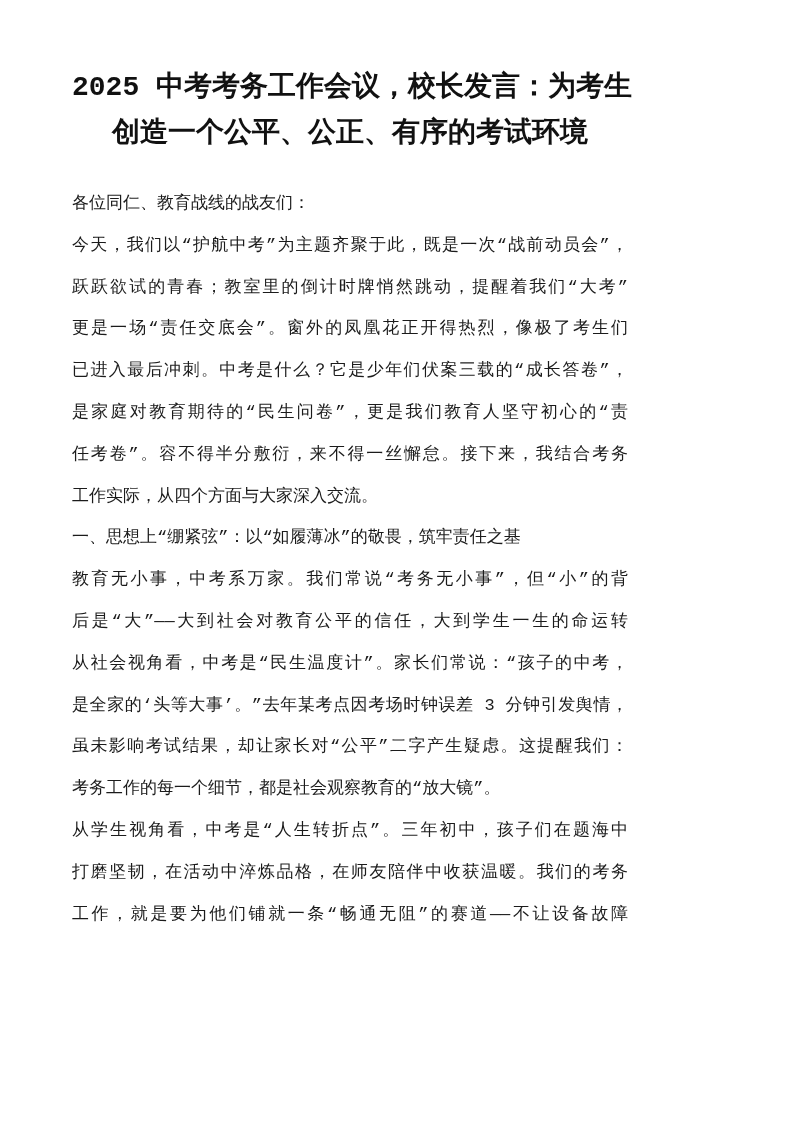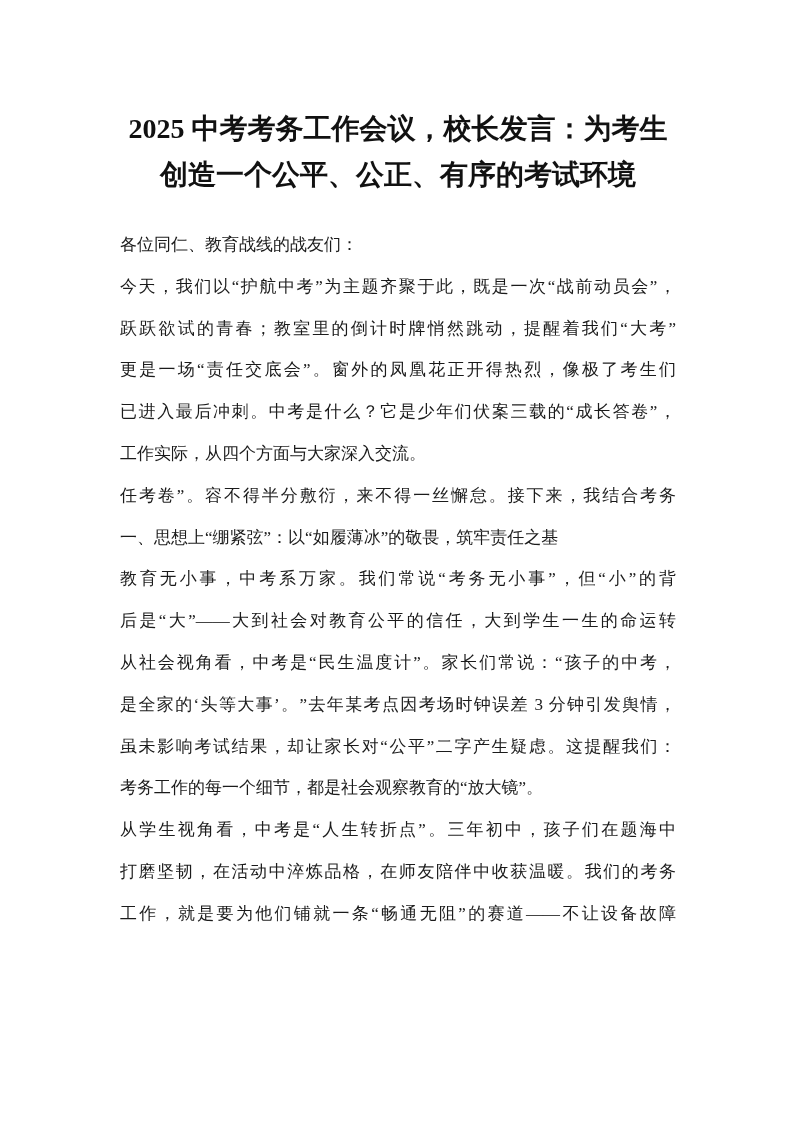--- a/index.html
+++ b/index.html
@@ -10,23 +10,24 @@
   .page {
     position: relative;
     width: 793px;
     height: 1122px;
     background: #ffffff;
     overflow: hidden;
     font-family: "Liberation Serif", "DejaVu Serif", serif;
     color: #1b1b1b;
   }
   .content {
-    margin-left: 120px;
+    margin-left: 72px;
     width: 556px;
-    padding-top: 106px;
+    padding-top: 65px;
+    font-family: Liberation Mono, monospace;
   }
   .title-line {
     font-size: 28px;
     line-height: 46px;
     font-weight: 700;
     text-align: center;
     white-space: nowrap;
     color: #111111;
   }
   .body {
@@ -62,22 +63,23 @@
     </div>
     <div class="body">
         <div class="paragraph">
           <div class="body-line para-end">各位同仁、教育战线的战友们：</div>
         </div>
         <div class="paragraph">
           <div class="body-line justified">今天，我们以“护航中考”为主题齐聚于此，既是一次“战前动员会”，</div>
           <div class="body-line justified">跃跃欲试的青春；教室里的倒计时牌悄然跳动，提醒着我们“大考”</div>
           <div class="body-line justified">更是一场“责任交底会”。窗外的凤凰花正开得热烈，像极了考生们</div>
           <div class="body-line justified">已进入最后冲刺。中考是什么？它是少年们伏案三载的“成长答卷”，</div>
+          <div class="body-line justified">是家庭对教育期待的“民生问卷”，更是我们教育人坚守初心的“责</div>
+          <div class="body-line justified">任考卷”。容不得半分敷衍，来不得一丝懈怠。接下来，我结合考务</div>
           <div class="body-line para-end">工作实际，从四个方面与大家深入交流。</div>
-          <div class="body-line justified">任考卷”。容不得半分敷衍，来不得一丝懈怠。接下来，我结合考务</div>
         </div>
         <div class="paragraph">
           <div class="body-line para-end">一、思想上“绷紧弦”：以“如履薄冰”的敬畏，筑牢责任之基</div>
         </div>
         <div class="paragraph">
           <div class="body-line justified">教育无小事，中考系万家。我们常说“考务无小事”，但“小”的背</div>
           <div class="body-line justified">后是“大”——大到社会对教育公平的信任，大到学生一生的命运转</div>
         </div>
         <div class="paragraph">
           <div class="body-line justified">从社会视角看，中考是“民生温度计”。家长们常说：“孩子的中考，</div>

